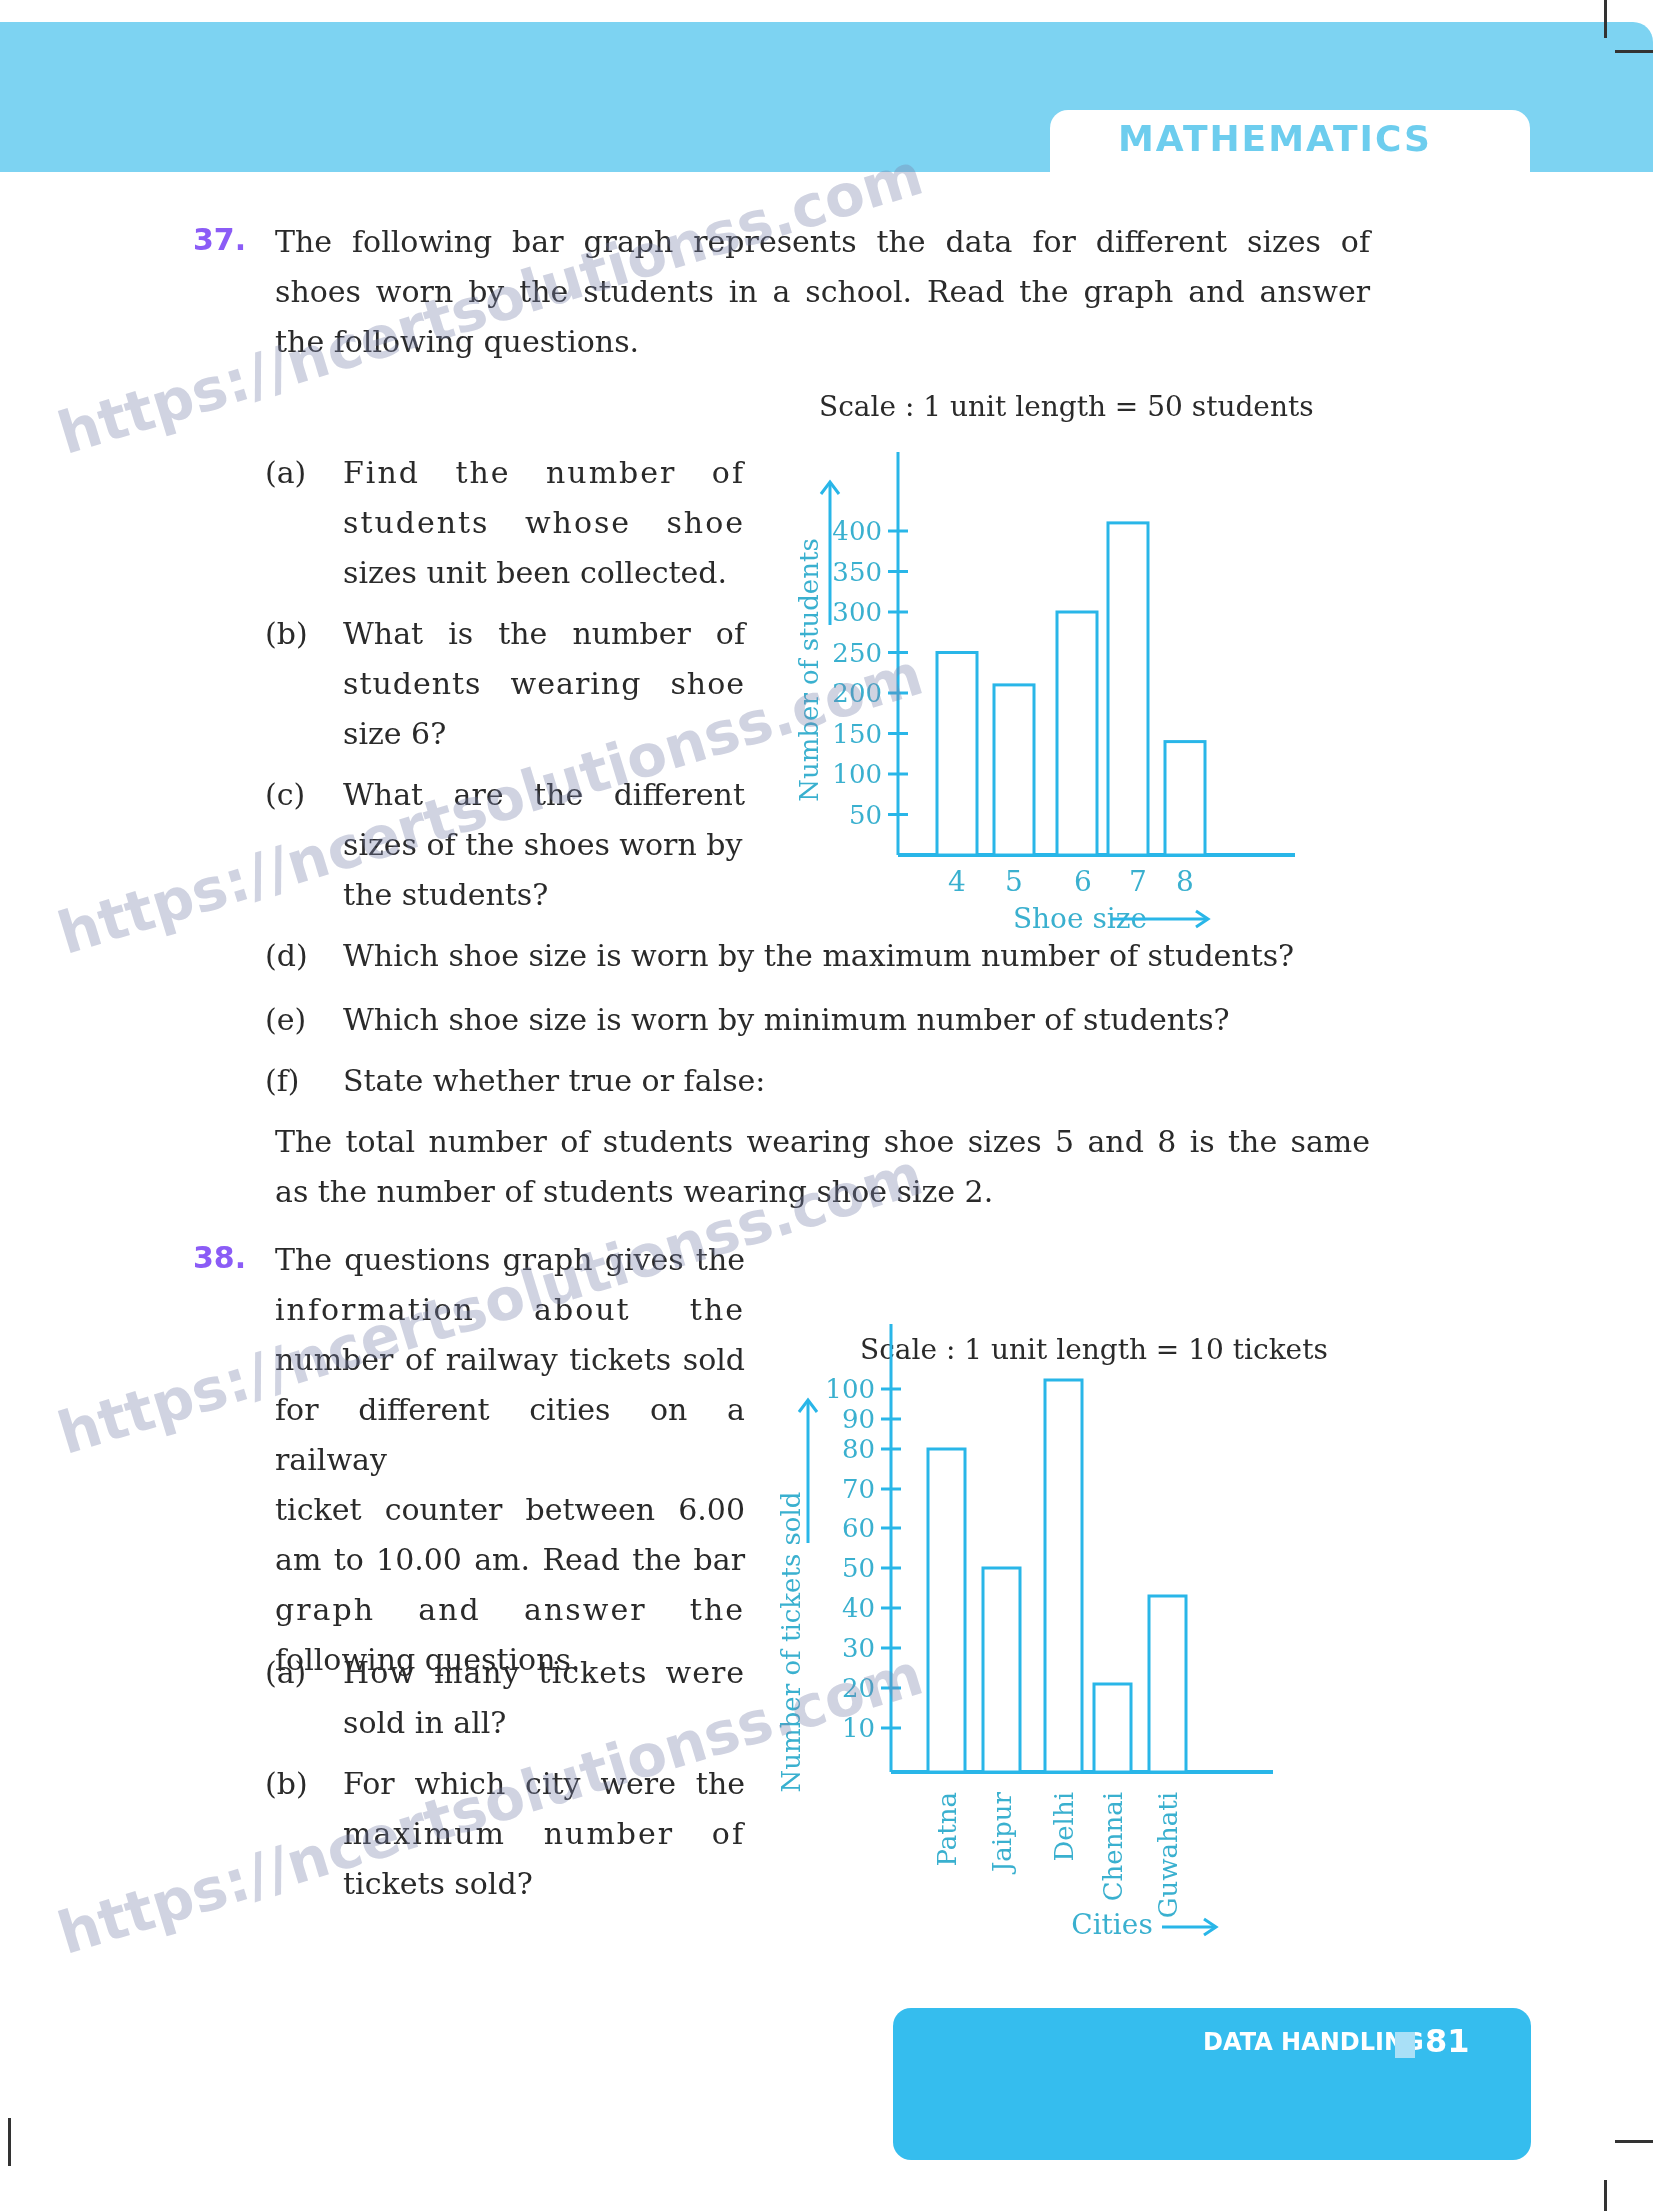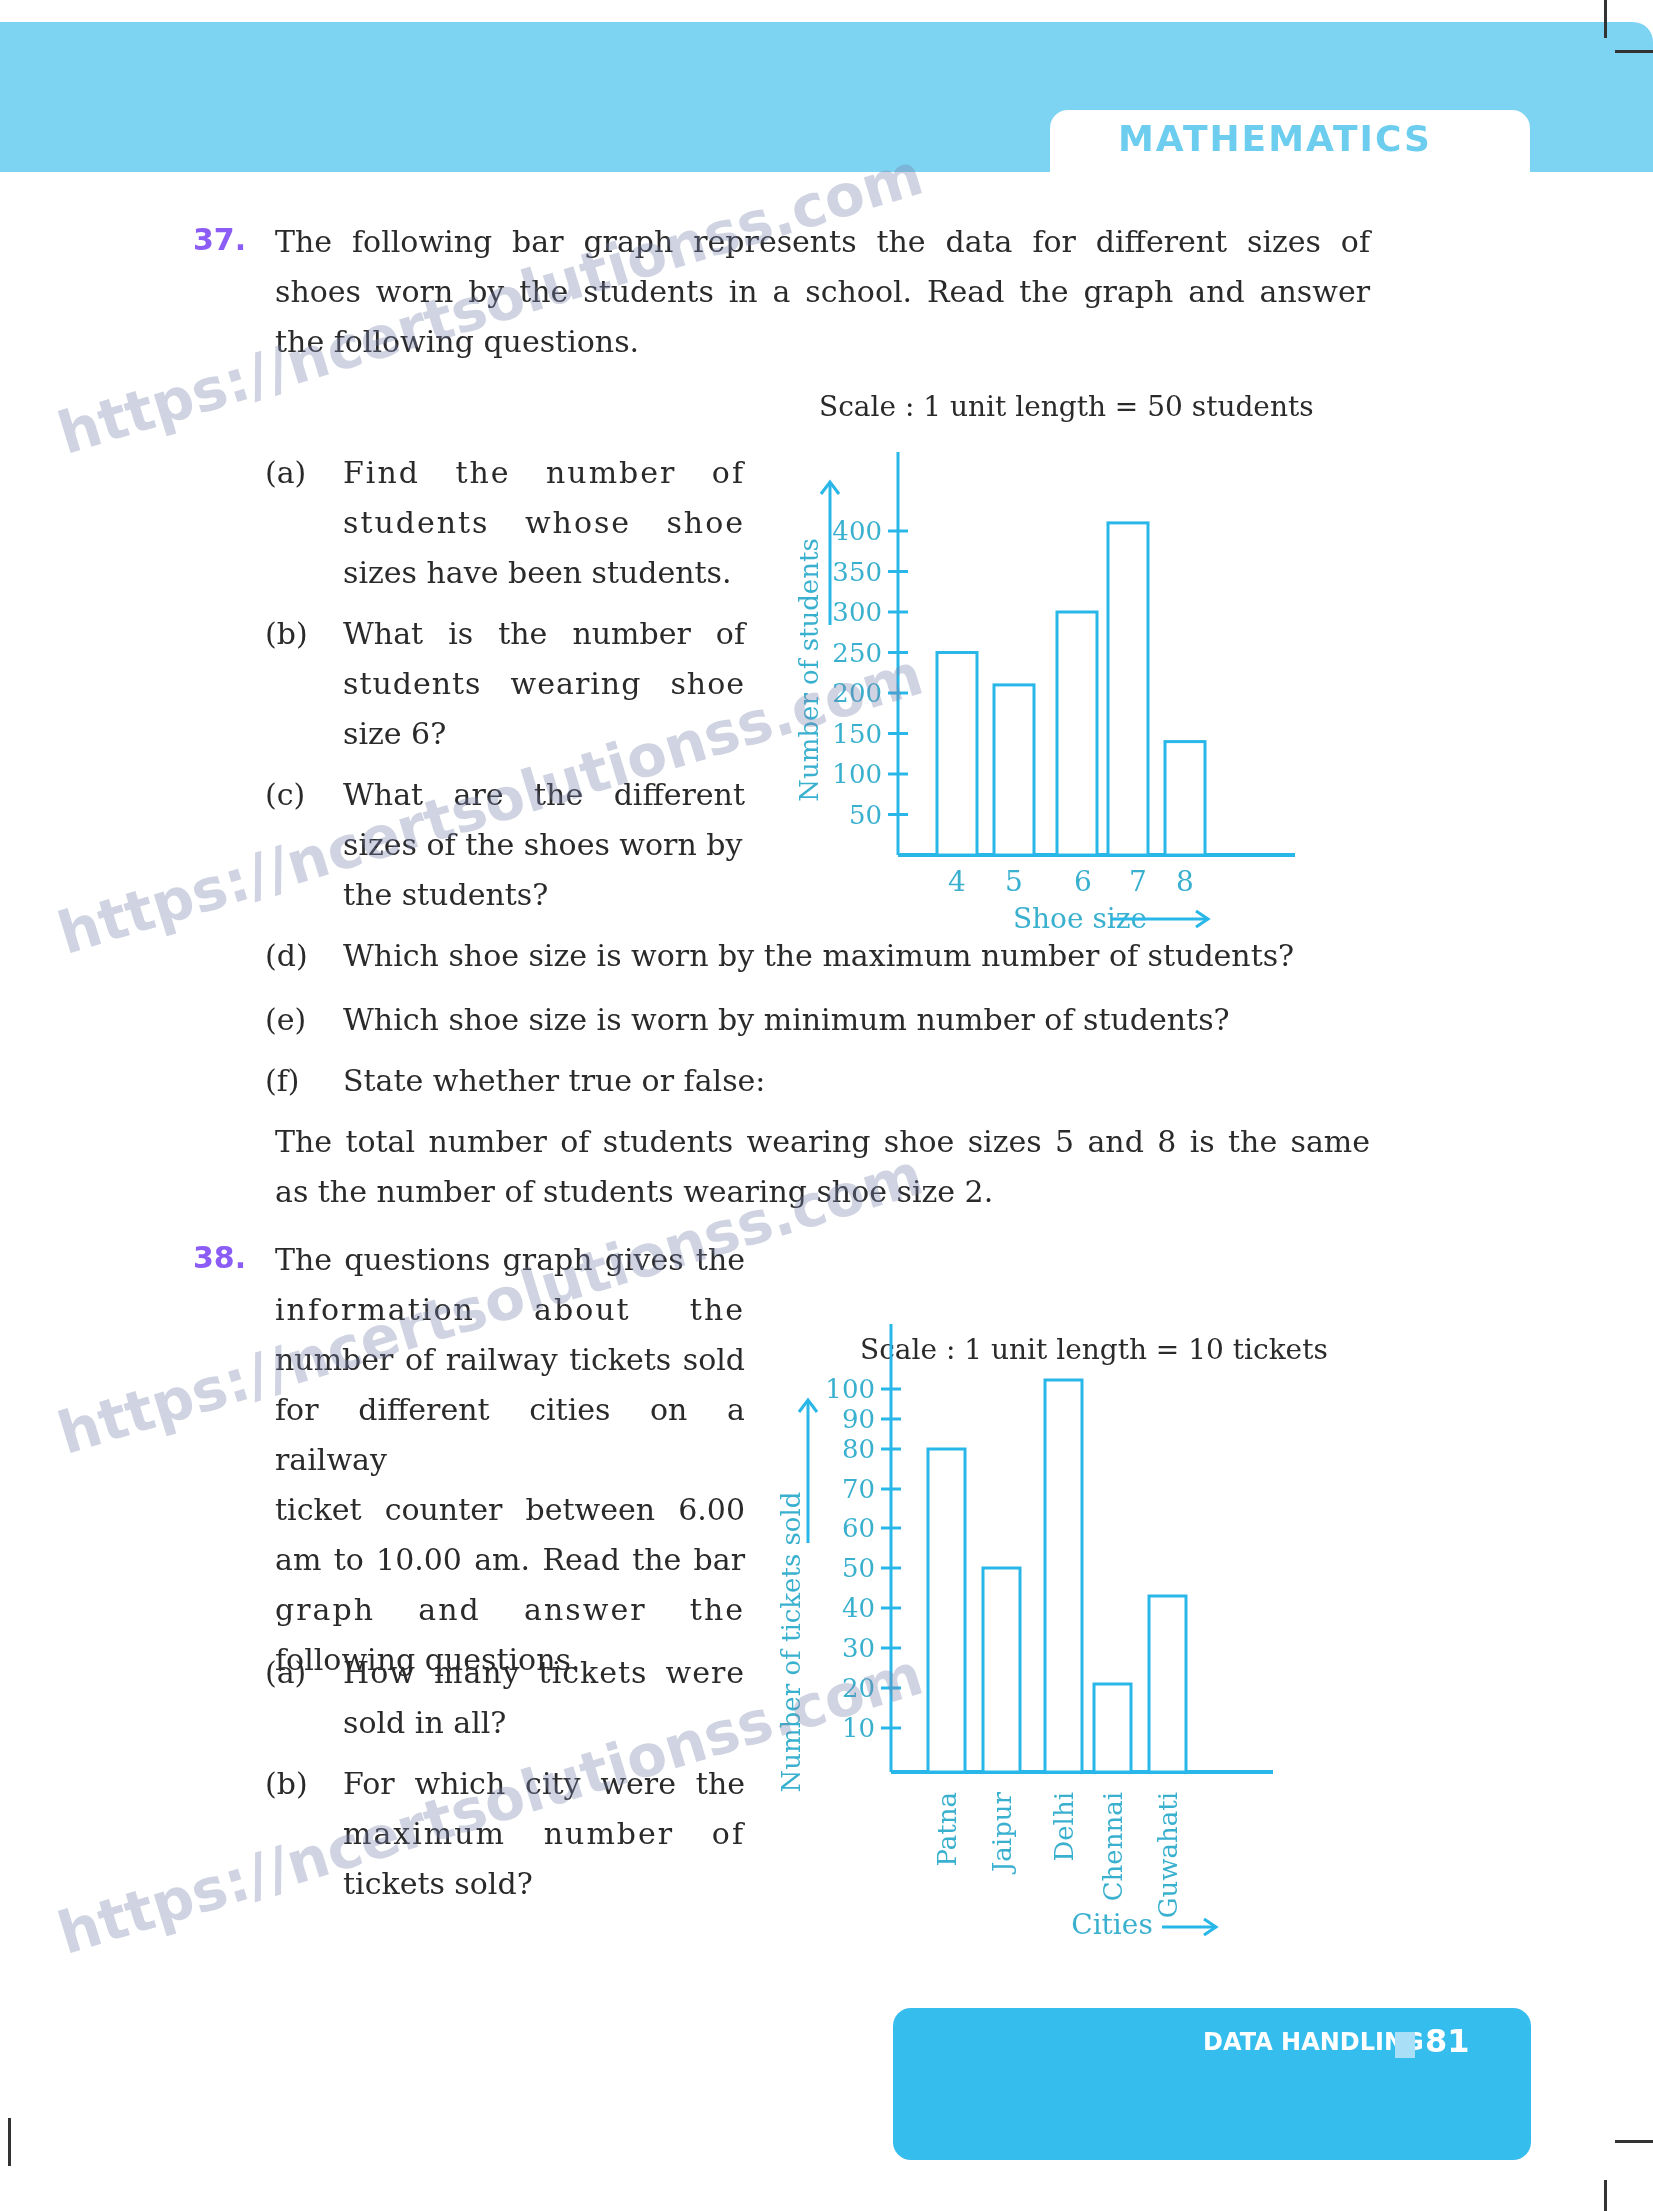--- a/index.html
+++ b/index.html
@@ -45,21 +45,21 @@
   <span class="line" style="text-align-last:justify;">shoes worn by the students in a school. Read the graph and answer</span>
   <span class="line">the following questions.</span>
 </div>
 <div class="scale" style="left:819px;top:390px;">Scale : 1 unit length = 50 students</div>
 
 <div class="sub" style="left:265px;top:448px;width:480px;">
   <span class="lbl">(a)</span>
   <div class="txt" style="width:402px;">
     <span class="line" style="text-align-last:justify;letter-spacing:2px;">Find the number of</span>
     <span class="line" style="text-align-last:justify;letter-spacing:2px;">students whose shoe</span>
-    <span class="line">sizes have been students.</span>
+    <span class="line">sizes unit been collected.</span>
   </div>
 </div>
 <div class="sub" style="left:265px;top:609px;width:480px;">
   <span class="lbl">(b)</span>
   <div class="txt" style="width:402px;">
     <span class="line" style="text-align-last:justify;">What is the number of</span>
     <span class="line" style="text-align-last:justify;letter-spacing:1px;">students wearing shoe</span>
     <span class="line">size 6?</span>
   </div>
 </div>

